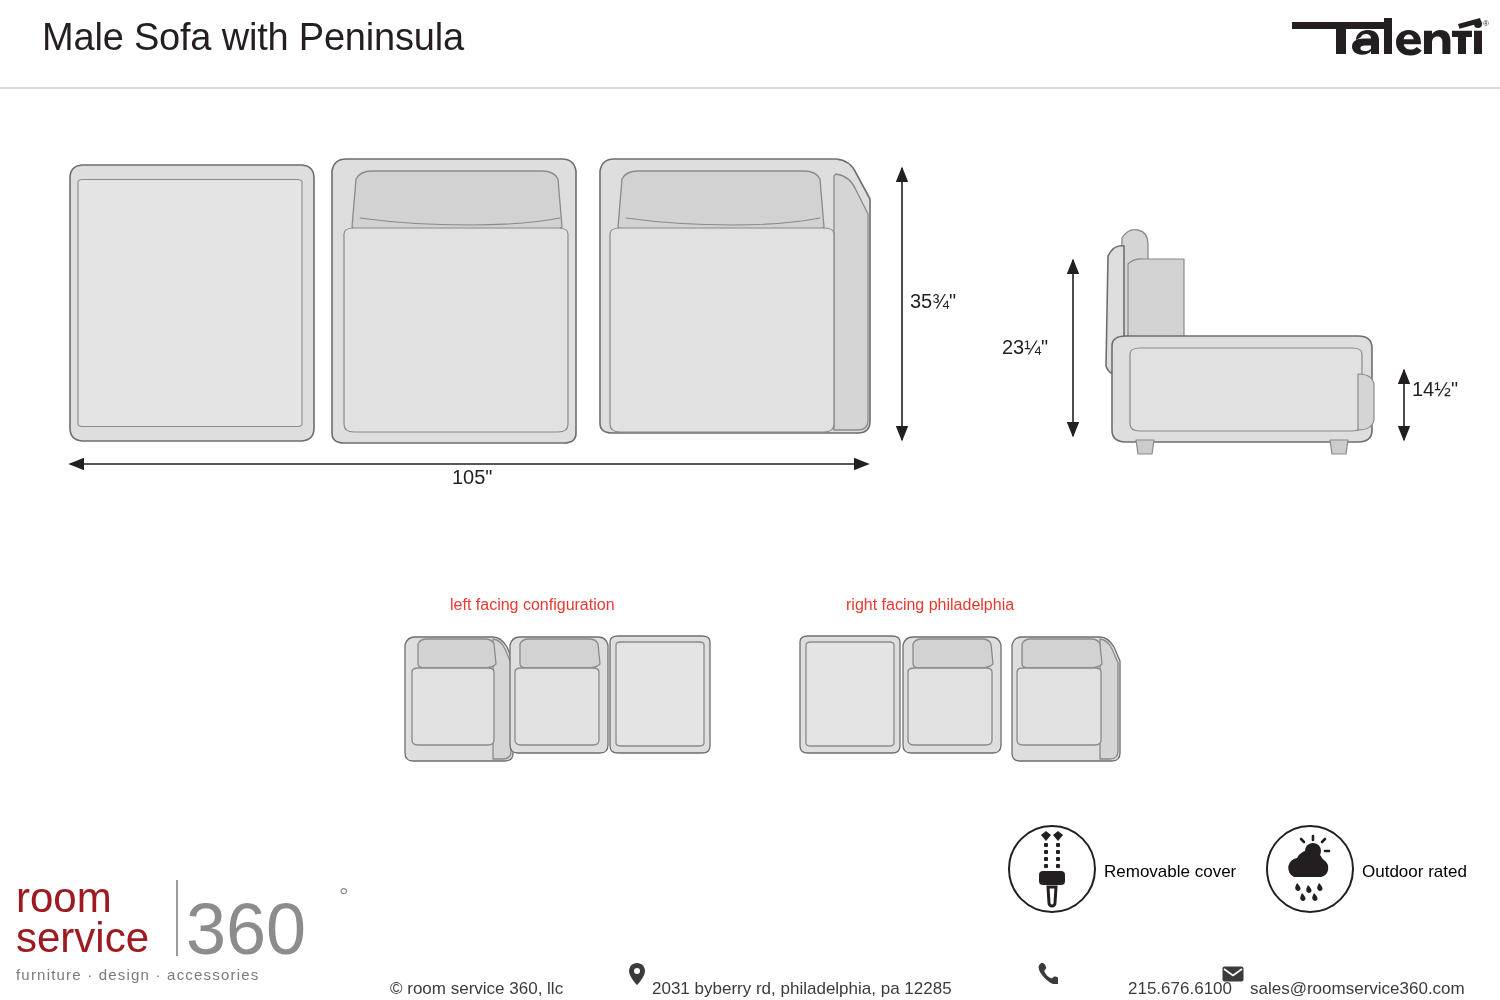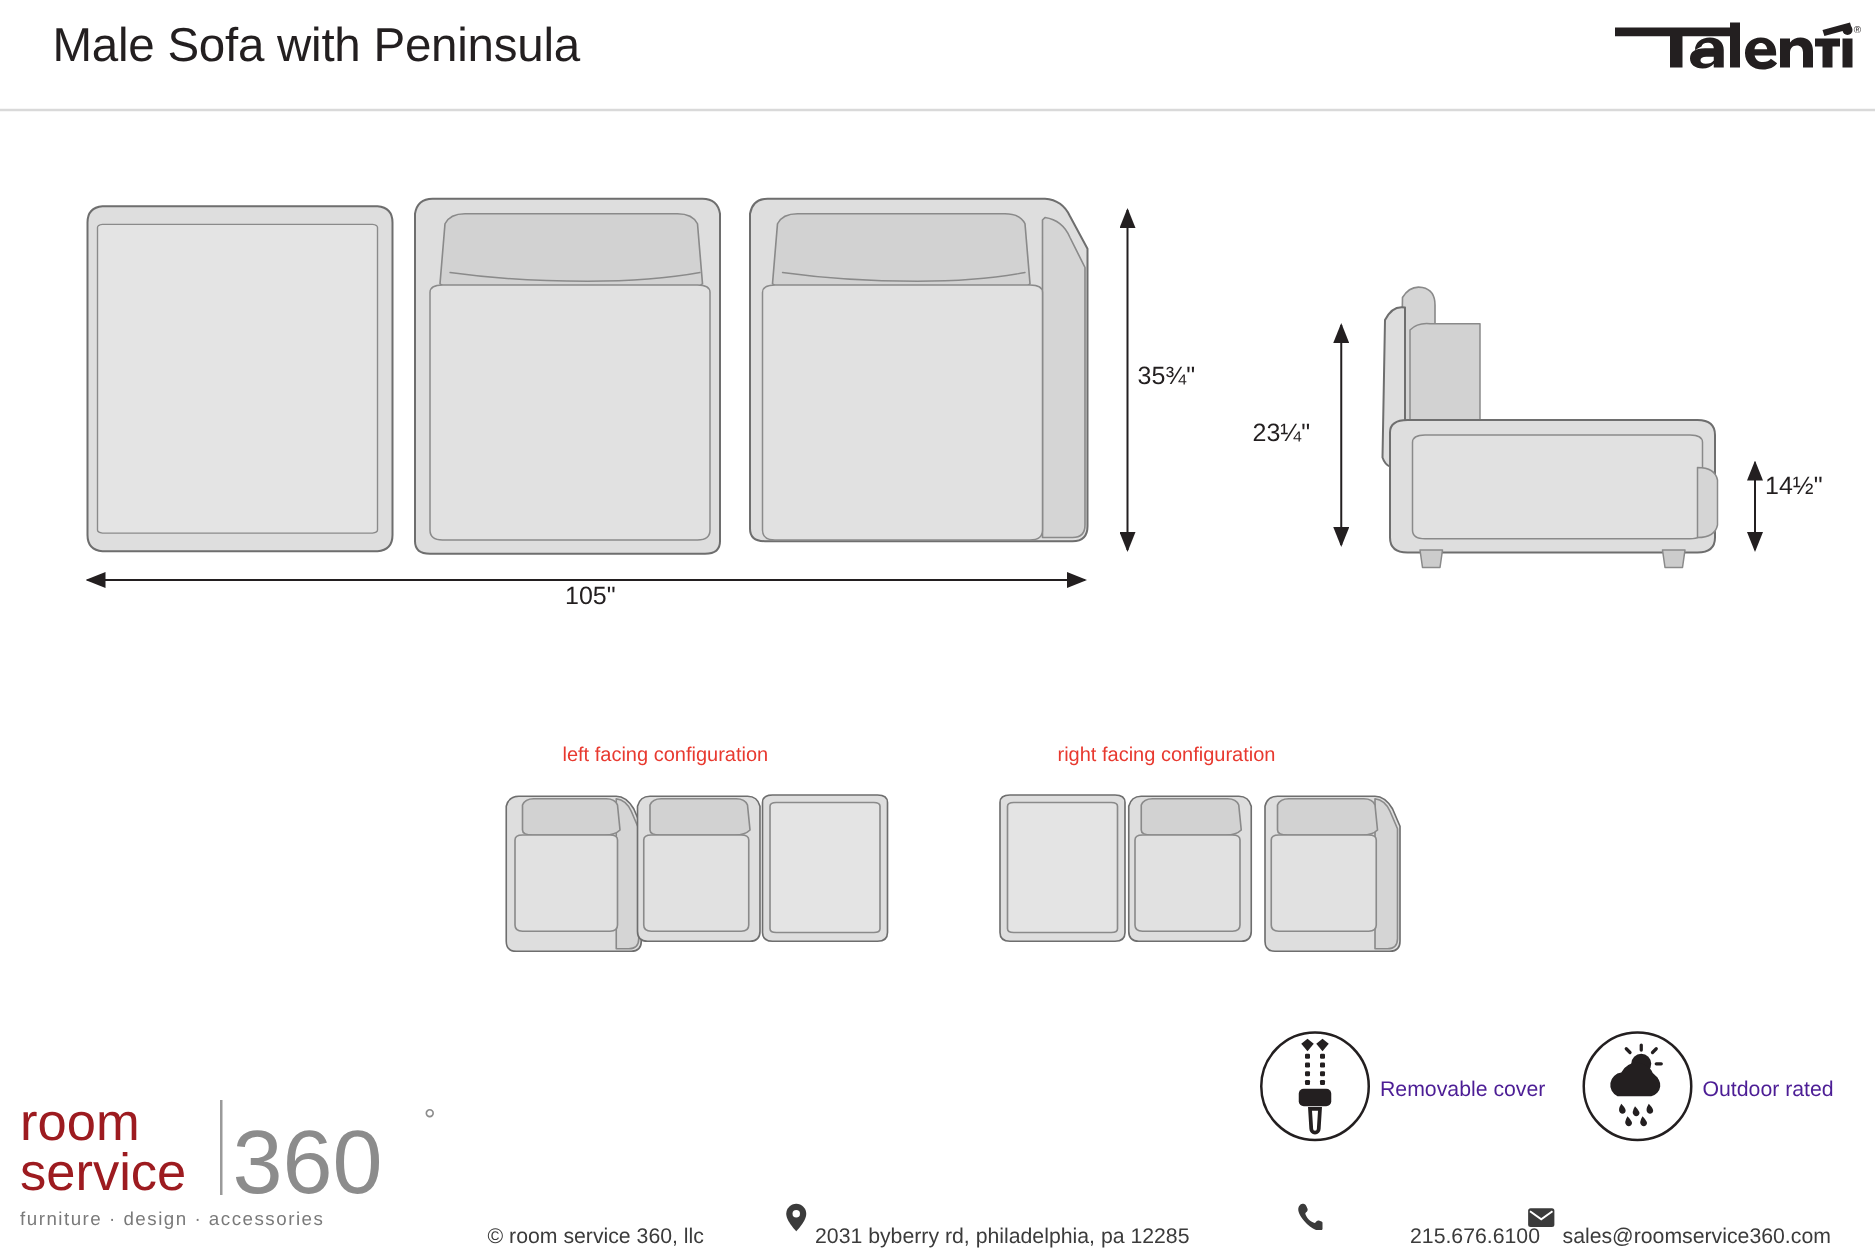--- a/index.html
+++ b/index.html
@@ -90,21 +90,21 @@
     position: absolute;
     font-size: 17px;
     color: #3b3b3b;
     white-space: nowrap;
     margin-top: 15px;
   }
 
   .feature-label {
     position: absolute;
     font-size: 17px;
-    color: #4c1d95;
+    color: #000000;
     white-space: nowrap;
   }
   .feature-circle {
     position: absolute;
     border: 2px solid #231f20;
     border-radius: 50%;
     width: 88px;
     height: 88px;
     box-sizing: border-box;
   }
@@ -229,21 +229,21 @@
       <line x1="1404" y1="282" x2="1404" y2="352" marker-start="url(#arrStart)" marker-end="url(#arrEnd)"></line>
     </g>
   </svg>
 
   <div class="label" style="left:910px; top:202px;">35¾"</div>
   <div class="label" style="left:452px; top:378px;">105"</div>
   <div class="label" style="left:1002px; top:248px;">23¼"</div>
   <div class="label" style="left:1412px; top:290px;">14½"</div>
 
   <div class="config-label" style="left:450px; top:508px;">left facing configuration</div>
-  <div class="config-label" style="left:846px; top:508px;">right facing configuration</div>
+  <div class="config-label" style="left:846px; top:508px;">right facing philadelphia</div>
 </div>
 
 <div>
   <div class="feature-circle" style="left:1008px; top:825px;">
     <svg width="84" height="84" viewBox="0 0 84 84">
       <g fill="#231f20">
         <path d="M36 14 l-5 -6 l5 -4 l5 4 z"></path>
         <path d="M48 14 l5 -6 l-5 -4 l-5 4 z"></path>
         <rect x="34" y="16" width="4" height="4" rx="1"></rect>
         <rect x="46" y="16" width="4" height="4" rx="1"></rect>

